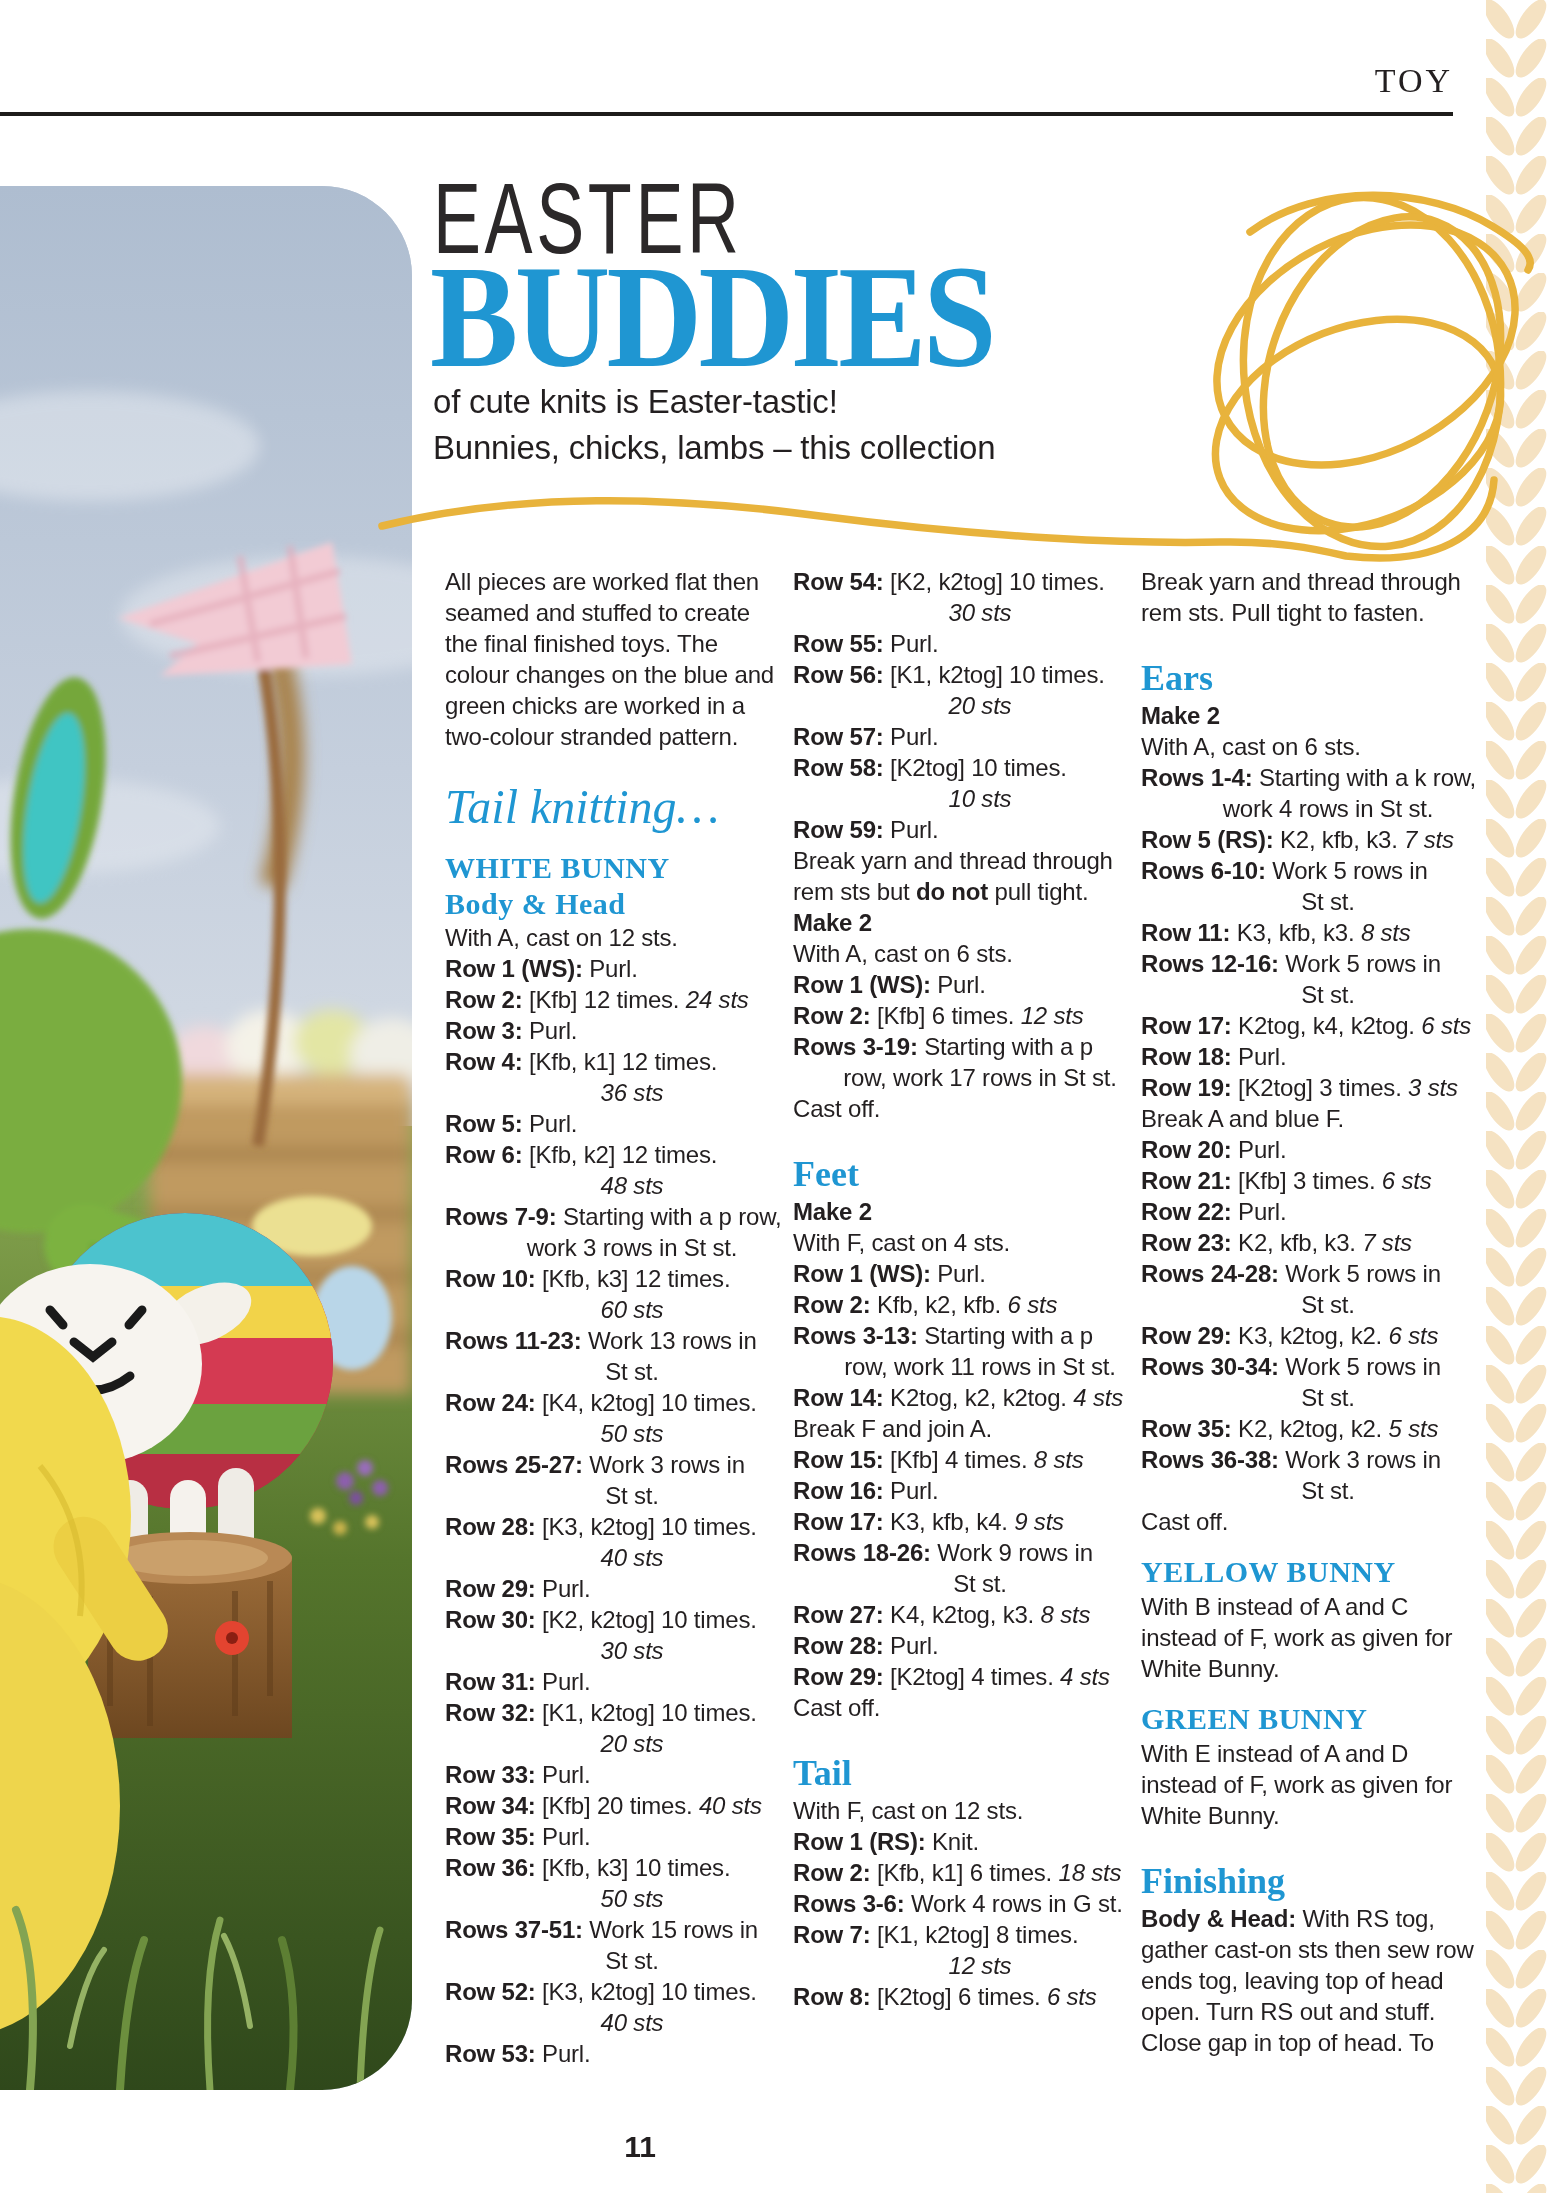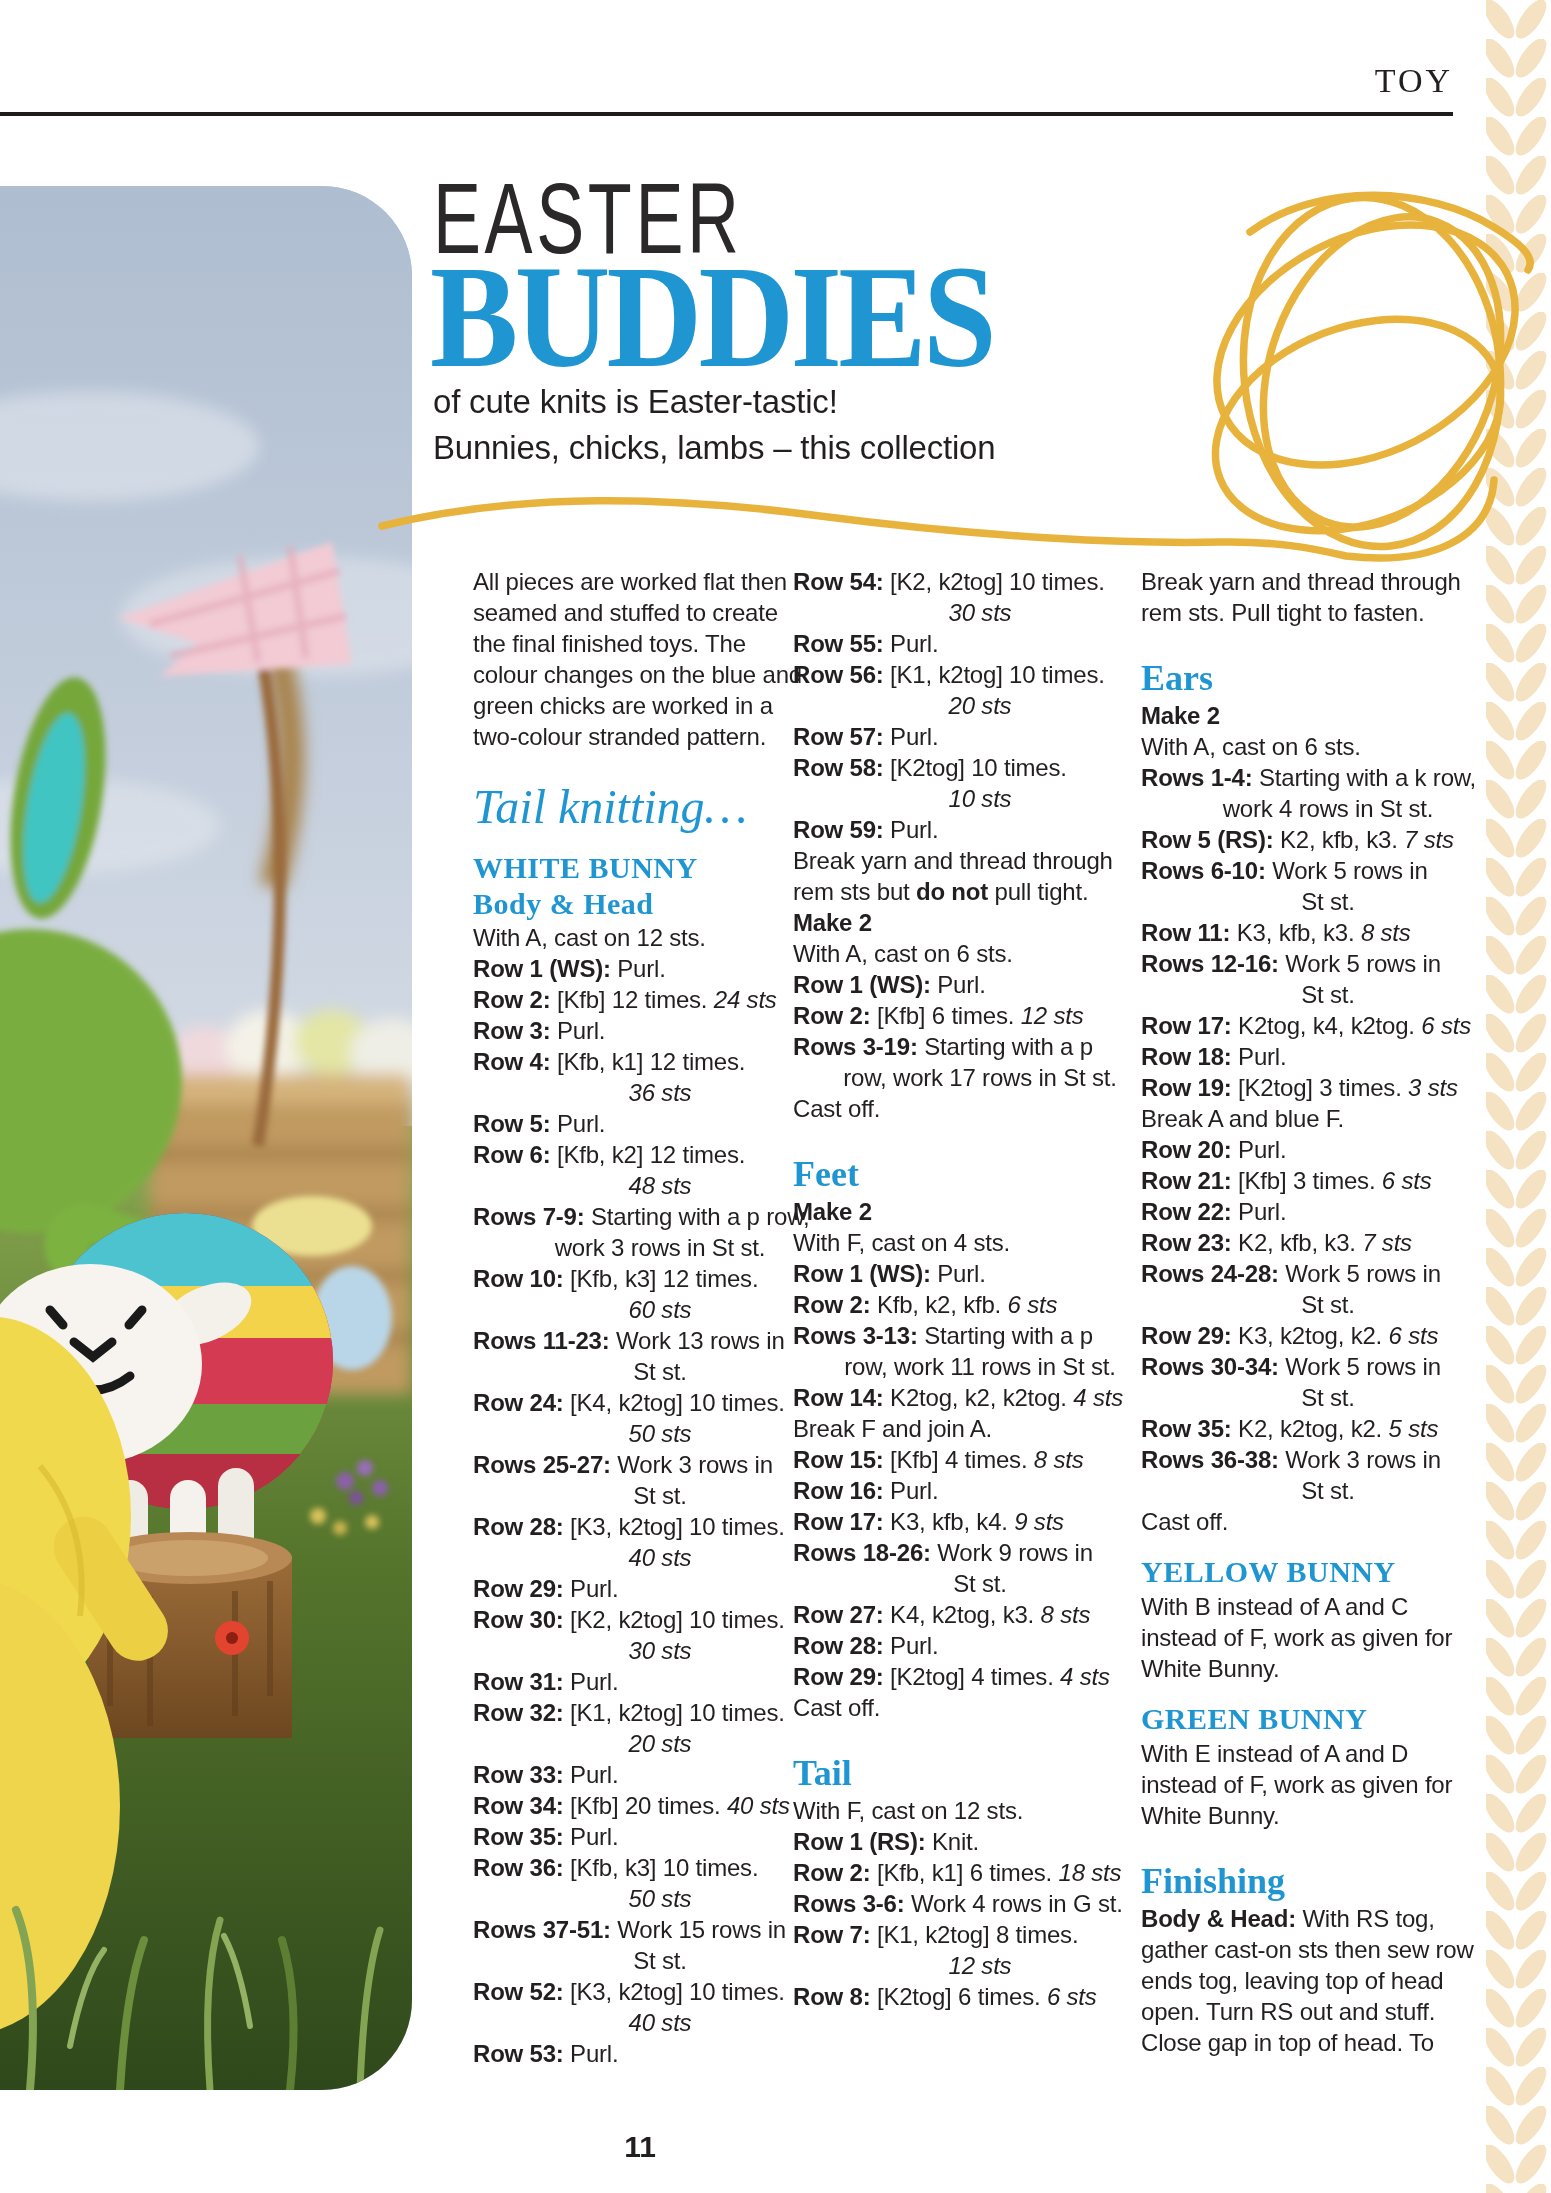--- a/index.html
+++ b/index.html
@@ -28,21 +28,21 @@
             font-family:"Liberation Sans",sans-serif;font-weight:300;font-size:100px;
             color:#2b2829;letter-spacing:5px;transform:scaleX(.72);transform-origin:0 0;white-space:nowrap;}
   .t-buddies{position:absolute;left:430px;top:243px;line-height:1;
              font-family:"Liberation Serif",serif;font-weight:bold;font-size:147px;
              color:var(--accent-blue);letter-spacing:-4px;transform:scaleX(.9);transform-origin:0 0;white-space:nowrap;}
   .subtitle{position:absolute;left:433px;top:379px;font-size:33px;line-height:46px;
             color:var(--text-black);letter-spacing:-.2px;}
   .yarn-doodle{position:absolute;left:370px;top:140px;pointer-events:none;}
   
   .col{position:absolute;top:566px;width:352px;color:var(--text-black);}
-  .col1{left:445px;margin-left:28px;} .col2{left:793px;} .col3{left:1141px;}
+  .col1{left:445px;} .col2{left:793px;} .col3{left:1141px;}
   .line{height:31px;line-height:31px;font-size:24px;letter-spacing:-.2px;white-space:nowrap;}
   .ind{padding-left:22px;text-align:center;}
   .s-b{font-weight:bold;}
   .s-i{font-style:italic;}
   .h-script{font-family:"Liberation Serif",serif;font-style:italic;font-size:48px;
             color:var(--accent-blue);height:58px;line-height:58px;margin-top:26px;white-space:nowrap;}
   .h-pat,.h-patf,.h-pata{font-family:"Liberation Serif",serif;font-weight:bold;font-size:30px;
             color:var(--accent-blue);height:36px;line-height:36px;letter-spacing:.5px;white-space:nowrap;}
   .h-patf{margin-top:14px;}
   .h-pata{margin-top:16px;height:38px;line-height:38px;}

